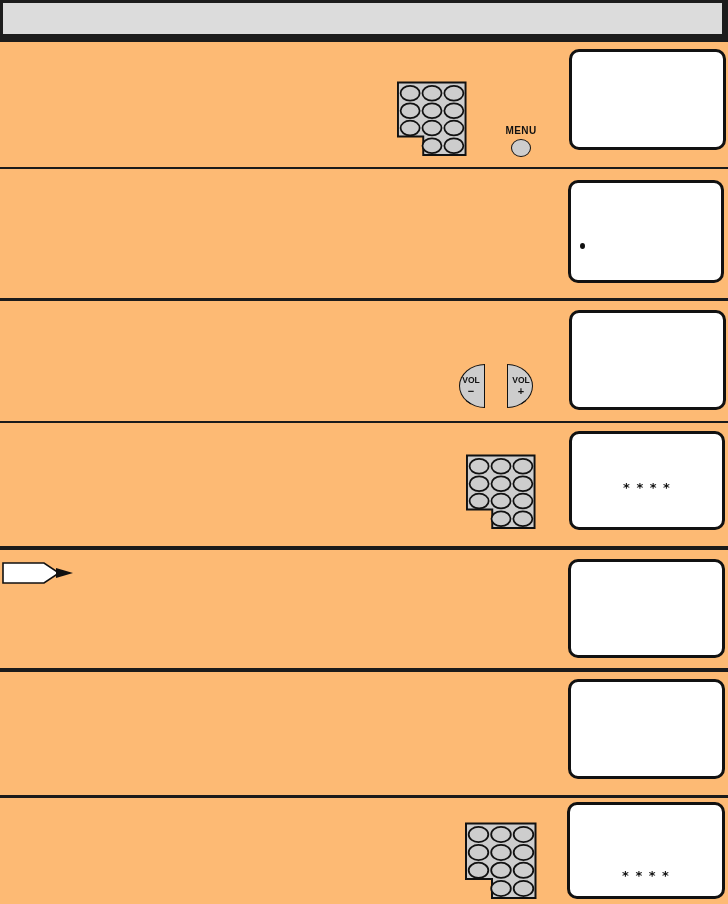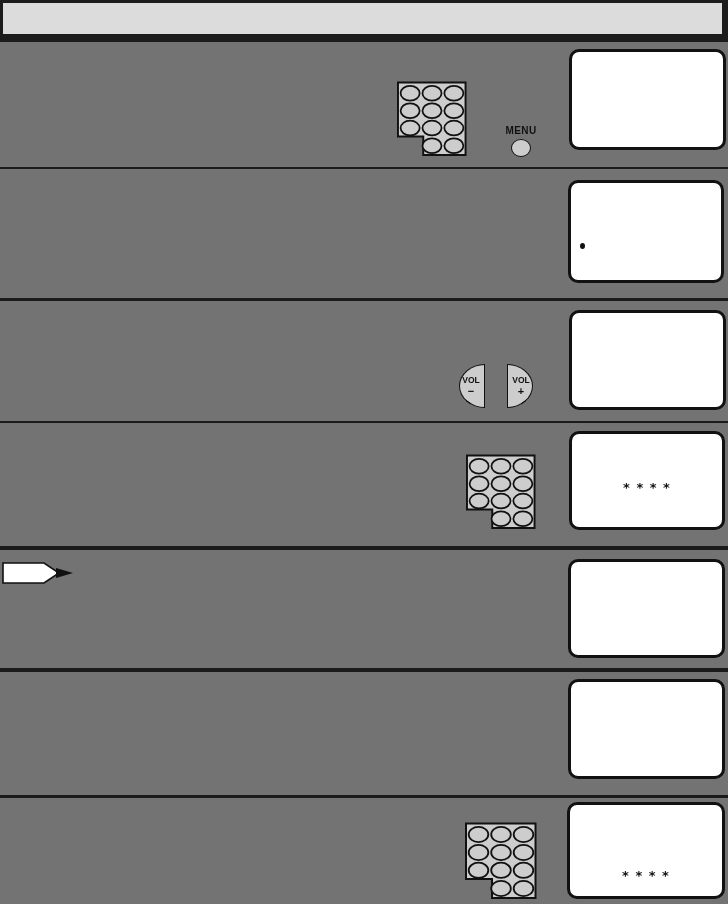--- a/index.html
+++ b/index.html
@@ -1,17 +1,17 @@
 <!DOCTYPE html>
 <html><head>
 <meta charset="utf-8">
 <style>
   html,body { margin:0; padding:0; background:#fff; }
   #page {
-    position:relative; width:728px; height:904px; background:#737373;
+    position:relative; width:728px; height:904px; background:#fdba74;
     font-family:"Liberation Sans", sans-serif; overflow:hidden;
   }
   
   .header-bar { position:absolute; left:0; top:0; width:728px; height:42px; background:#1c1c1c; }
   .header-panel { position:absolute; left:3px; top:3px; right:6px; bottom:8px; background:#dcdcdc; }
   
   .divider { position:absolute; left:0; width:728px; background:#1b1b1b; }
   .d1 { top:167px; height:2px; }
   .d2 { top:298px; height:3px; }
   .d3 { top:421px; height:2px; }

